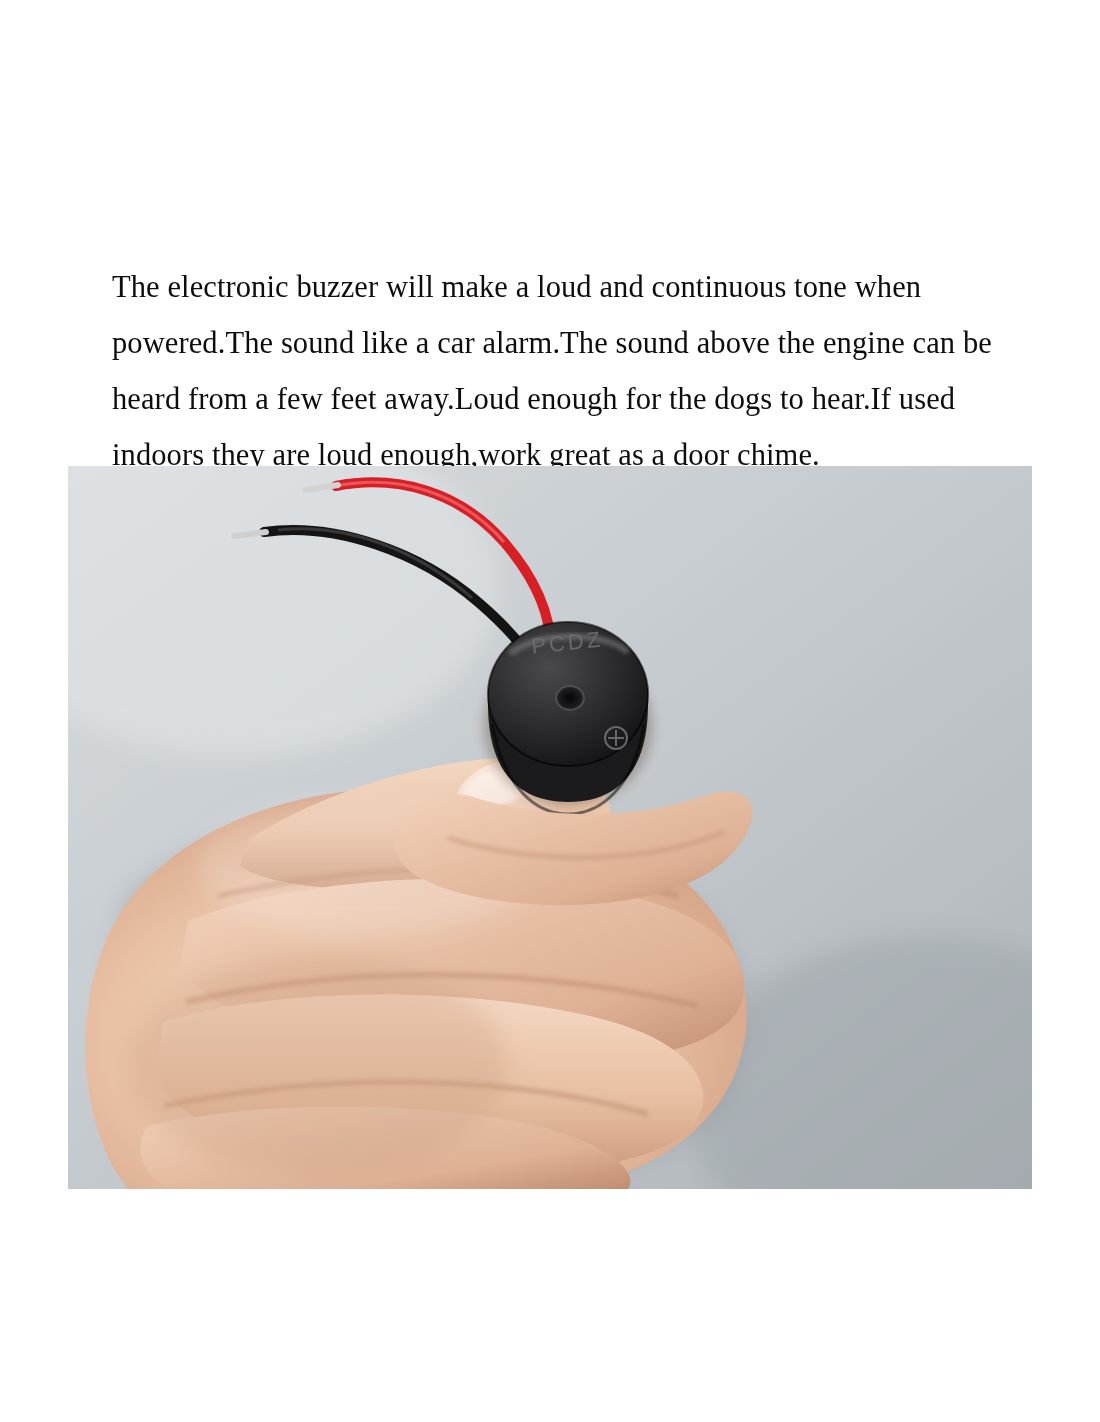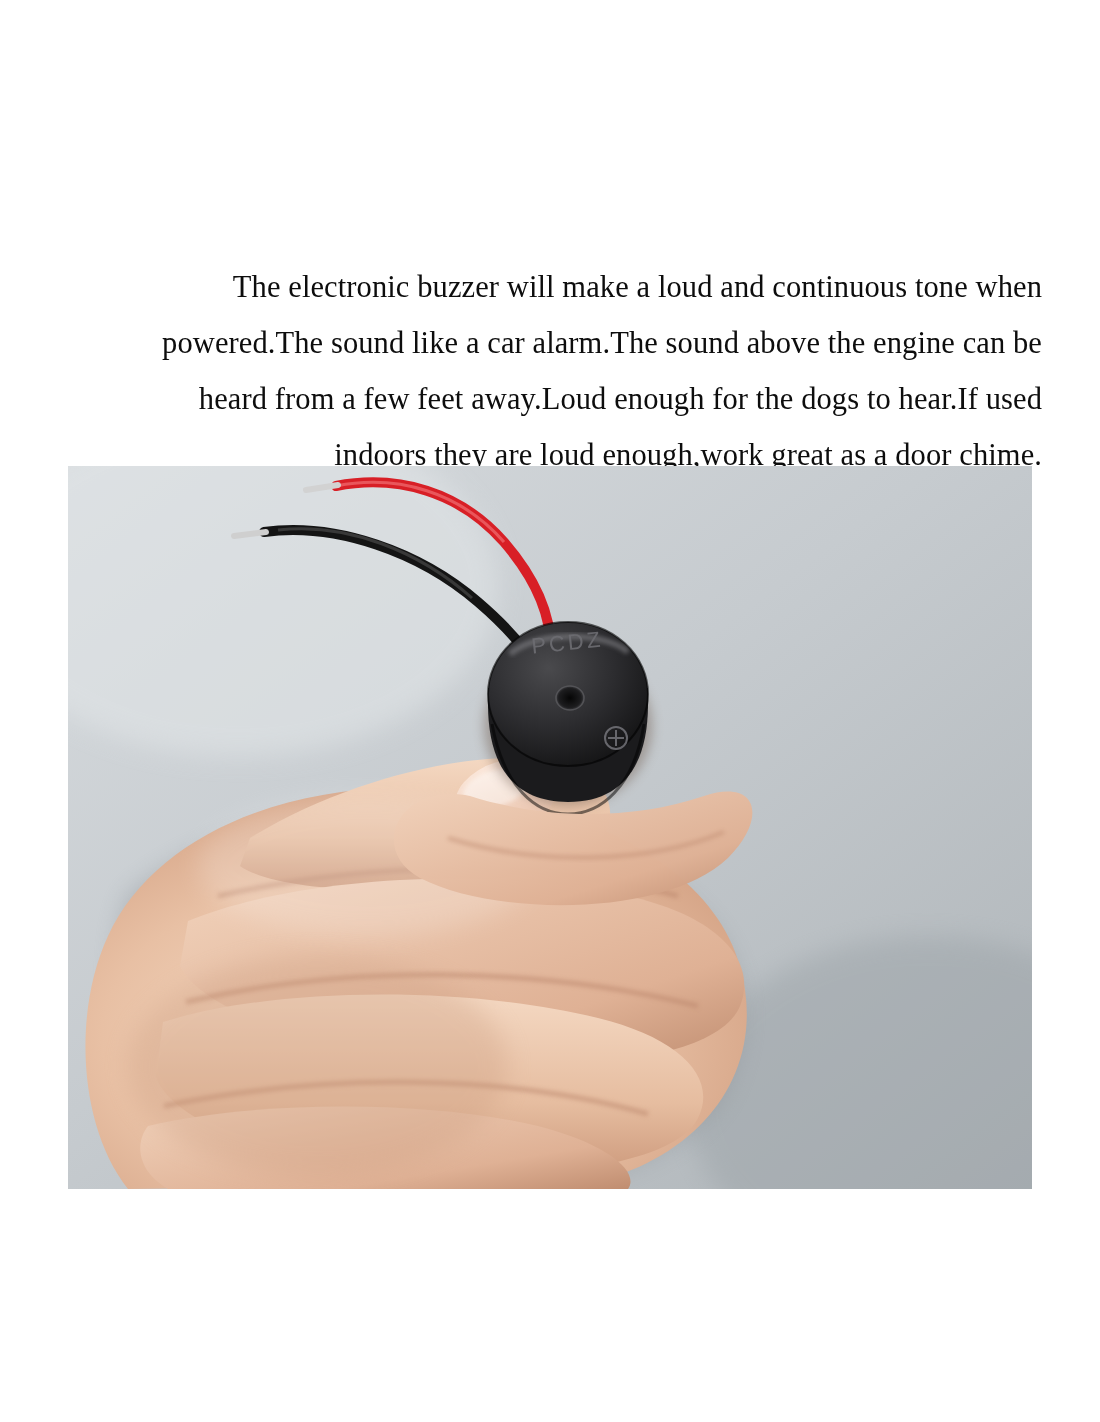--- a/index.html
+++ b/index.html
@@ -25,21 +25,21 @@
   .description {
     position: absolute;
     left: 112px;
     top: 228px;
     width: 930px;
     font-family: "Liberation Serif", serif;
     font-size: 30.5px;
     line-height: 56px;
     color: #0d0d0d;
     letter-spacing: 0.1px;
-    text-align: right;
+    text-align: left;
   }
 
   
   .photo {
     position: absolute;
     left: 68px;
     top: 466px;
     width: 964px;
     height: 723px;
     overflow: hidden;

